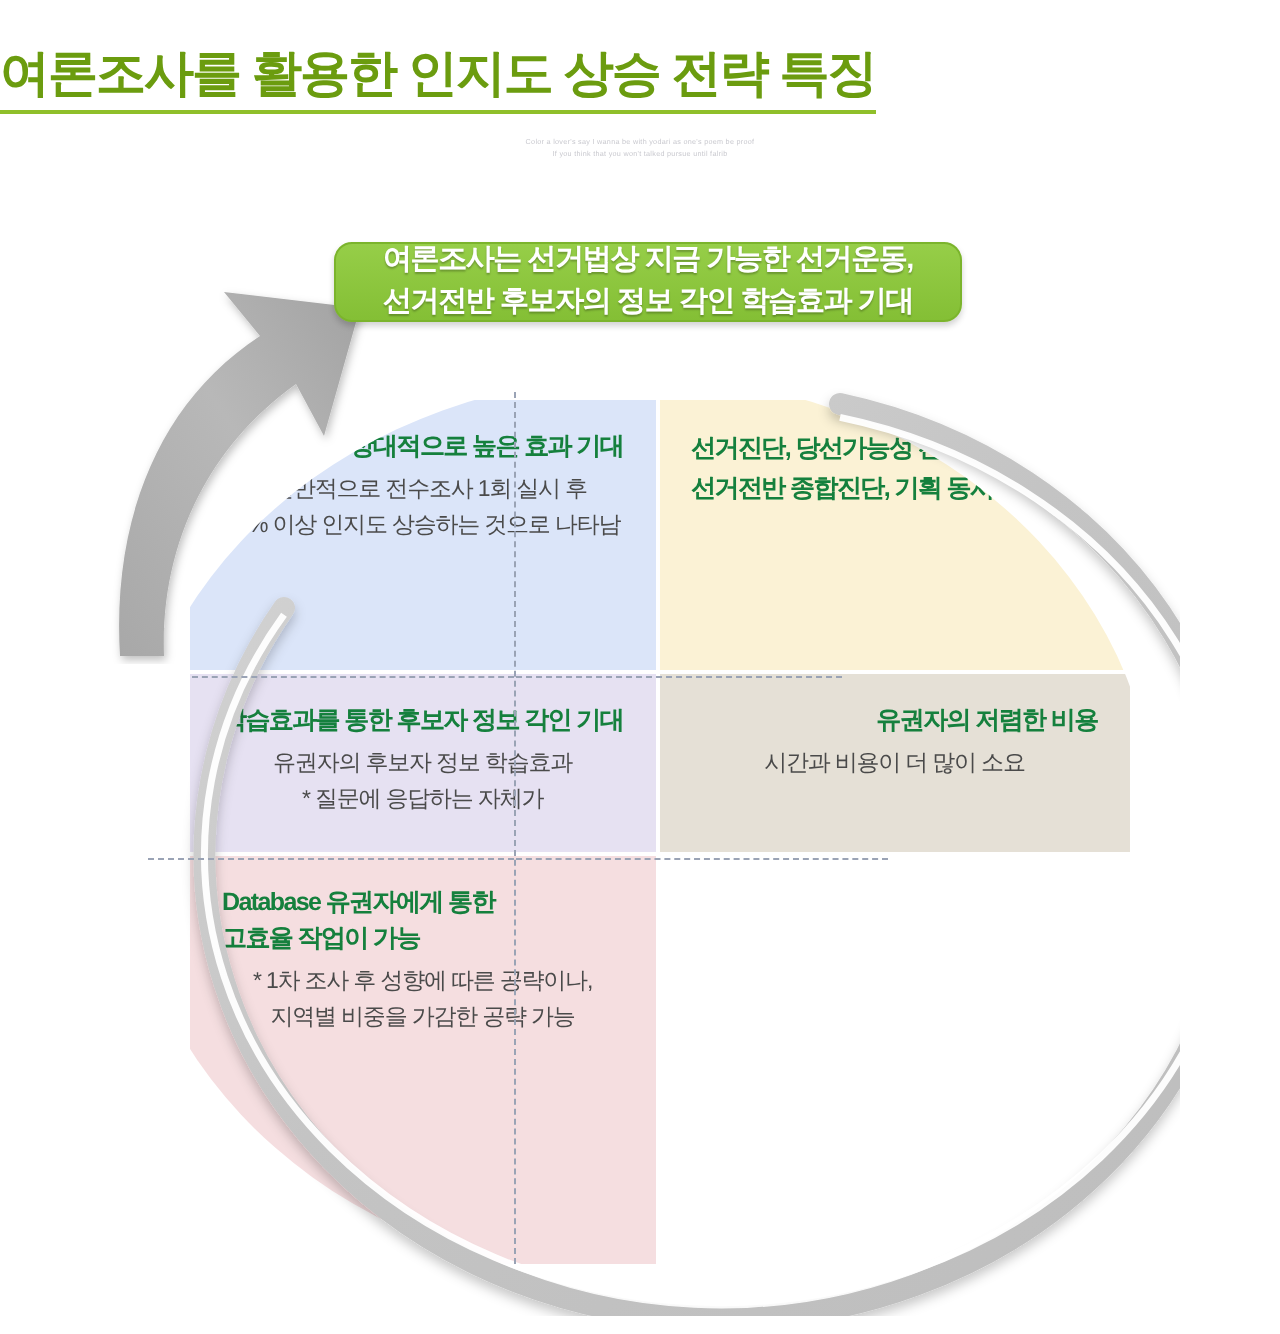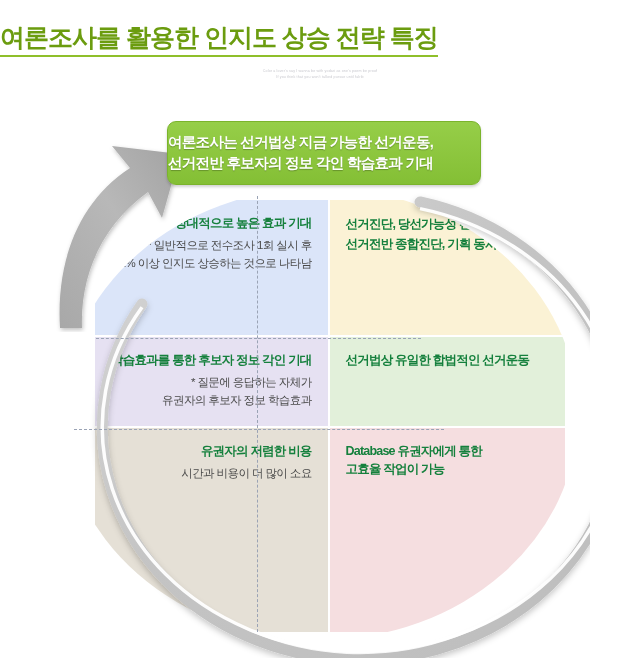--- a/index.html
+++ b/index.html
@@ -17,25 +17,25 @@
     letter-spacing:-1px; line-height:1.2;
     border-bottom:2px solid #8fbf2a; padding-bottom:3px;
   }
   #subtitle-block {
     position:absolute; top:68px; left:0; width:640px; text-align:center;
     color:#c9c9cf; font-size:3.6px; line-height:1.75; letter-spacing:.15px;
   }
 
   
   #banner {
-    position:absolute; left:167px; top:121px; width:314px; height:64px;
+    position:absolute; left:167px; top:121px; width:314px; height:40px;
     background:linear-gradient(#96ce48,#84bf35);
     border:1px solid #7bb42c; border-radius:9px;
     box-shadow:0 2px 3px rgba(0,0,0,.18);
-    display:flex; align-items:center; text-align:center;
+    display:flex; align-items:center; justify-content:center; text-align:center;
     z-index:6;
   }
   #banner-text {
     color:#ffffff; font-size:14.5px; font-weight:bold;
     line-height:1.45; letter-spacing:-.7px;
     text-shadow:0 1px 1px rgba(0,0,0,.25);
   }
 
   
   #wheel {
@@ -67,21 +67,21 @@
 
   .panel.left  { text-align:right; }
   .panel.right { text-align:left; }
 
   .p-head {
     font-size:12.5px; font-weight:bold; color:#15803d;
     letter-spacing:-.8px; line-height:1.45; white-space:nowrap;
   }
   .p-body {
     font-size:11.5px; color:#4a4a4a; letter-spacing:-.6px;
-    line-height:1.55; margin-top:5px;
+    line-height:1.55; margin-top:5px;text-align:center;
   }
   .p-yellow .p-head { line-height:1.6; }
 
   
   #divider-v {
     position:absolute; left:257px; top:196px; width:0; height:436px;
     border-left:1px dashed #9aa3b5; z-index:4;
   }
   .divider-h {
     position:absolute; height:0; border-top:1px dashed #9aa3b5; z-index:4;
@@ -133,45 +133,44 @@
         <div class="panel-inner">
           <div class="p-head">선거진단, 당선가능성 진단 등</div>
           <div class="p-head">선거전반 종합진단, 기획 동시 달성 가능</div>
         </div>
       </div>
 
       <div class="panel left p-lavender">
         <div class="panel-inner">
           <div class="p-head">학습효과를 통한 후보자 정보 각인 기대</div>
           <div class="p-body">
+            <div>유권자의 후보자 정보 학습효과</div>
             <div>* 질문에 응답하는 자체가</div>
-            <div>유권자의 후보자 정보 학습효과</div>
-          </div>
-        </div>
-      </div>
-
-      <div class="panel right p-mint">
-        <div class="panel-inner">
-          <div class="p-head">선거법상 유일한 합법적인 선거운동</div>
-        </div>
-      </div>
+          </div>
+        </div>
+      </div>
+
 
       <div class="panel left p-beige">
         <div class="panel-inner">
           <div class="p-head">유권자의 저렴한 비용</div>
           <div class="p-body">
             <div>시간과 비용이 더 많이 소요</div>
           </div>
         </div>
       </div>
 
       <div class="panel right p-pink">
         <div class="panel-inner">
           <div class="p-head">Database 유권자에게 통한</div>
           <div class="p-head">고효율 작업이 가능</div>
+          <div class="p-body">
+            <div>* 1차 조사 후 성향에 따른 공략이나,</div>
+            <div>지역별 비중을 가감한 공략 가능</div>
+          </div>
         </div>
       </div>
 
     </div>
   </div>
 </div>
 
 <div id="divider-v"></div>
 <div class="divider-h" id="dh-left-1"></div>
 <div class="divider-h" id="dh-left-2"></div>

